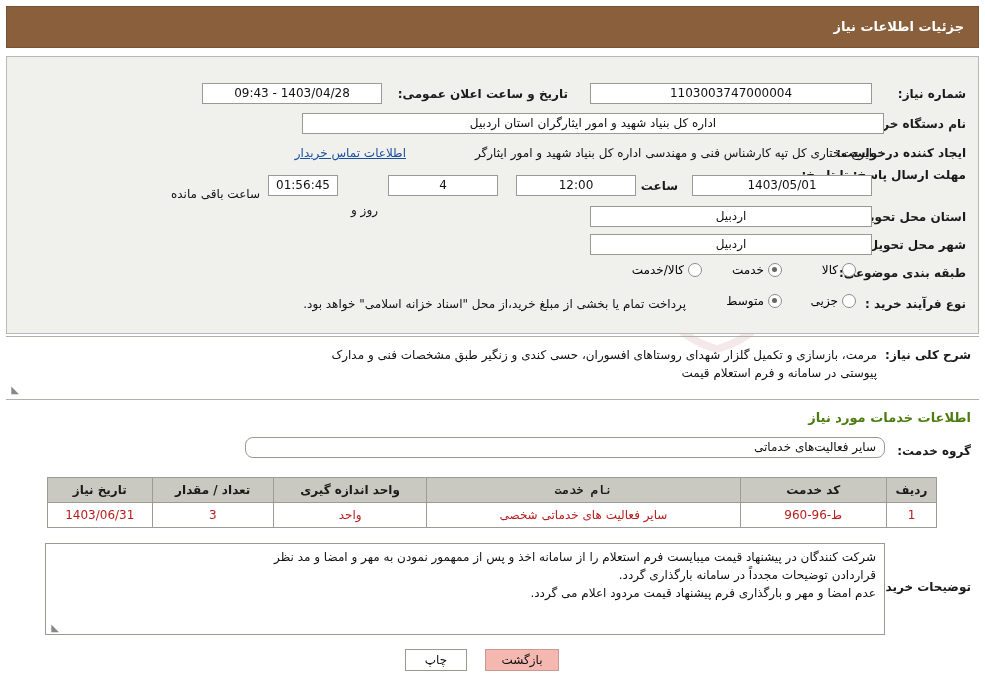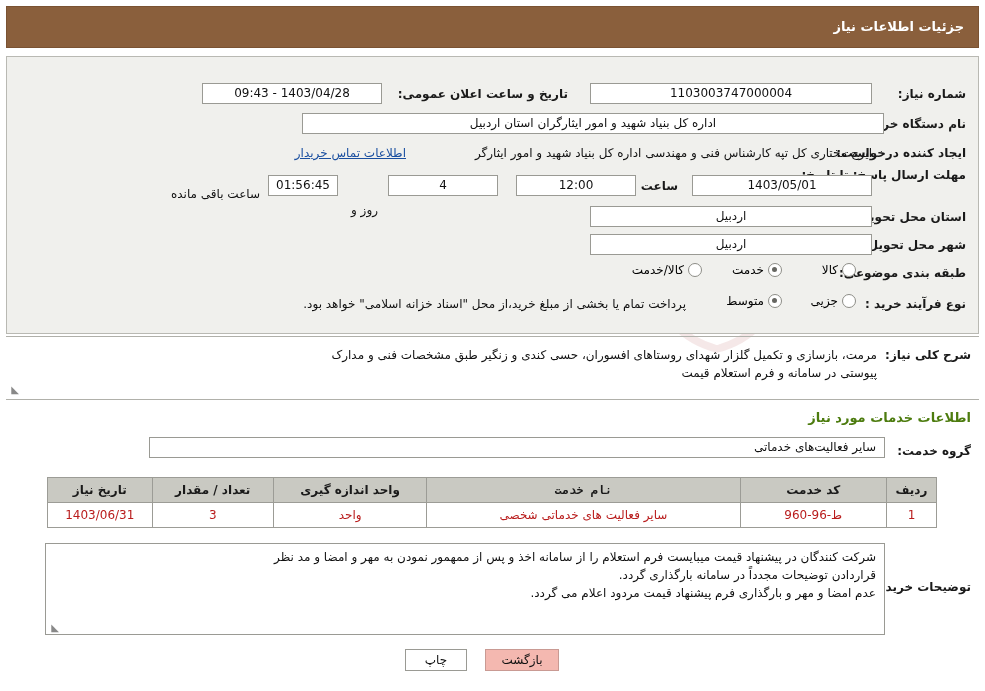--- a/index.html
+++ b/index.html
@@ -286,21 +286,21 @@
     <div>مرمت، بازسازی و تکمیل گلزار شهدای روستاهای افسوران، حسی کندی و زنگیر طبق مشخصات فنی و مدارک</div>
     <div>پیوستی در سامانه و فرم استعلام قیمت</div>
     <span class="resize-grip">◣</span>
   </div>
   <div style="position:absolute; right:6px; left:6px; top:336px; height:1px; background:#b0b0aa; z-index:2;"></div>
   <div style="position:absolute; right:6px; left:6px; top:399px; height:1px; background:#b0b0aa; z-index:2;"></div>
 
   <div class="section-head" style="right:14px; top:410px; z-index:3;">اطلاعات خدمات مورد نیاز</div>
 
   <div class="lbl" style="right:14px; top:444px; z-index:3;">گروه خدمت:</div>
-  <div class="fld" style="right:100px; top:437px; width:736px; text-align:right; padding-right:8px; z-index:3;">سایر فعالیت‌های خدماتی</div>
+  <div class="fld" style="right:100px; top:437px; width:640px; text-align:right; padding-right:8px; z-index:3;border-radius:8px;">سایر فعالیت‌های خدماتی</div>
 
   <table class="tbl" style="right:48px; top:477px; width:890px;">
     <thead>
       <tr>
         <th style="width:42px;">ردیف</th>
         <th style="width:145px;">کد خدمت</th>
         <th style="width:330px;font-family:Liberation Mono, monospace;">نام خدمت</th>
         <th style="width:155px;">واحد اندازه گیری</th>
         <th style="width:120px;">تعداد / مقدار</th>
         <th style="width:98px;">تاریخ نیاز</th>

